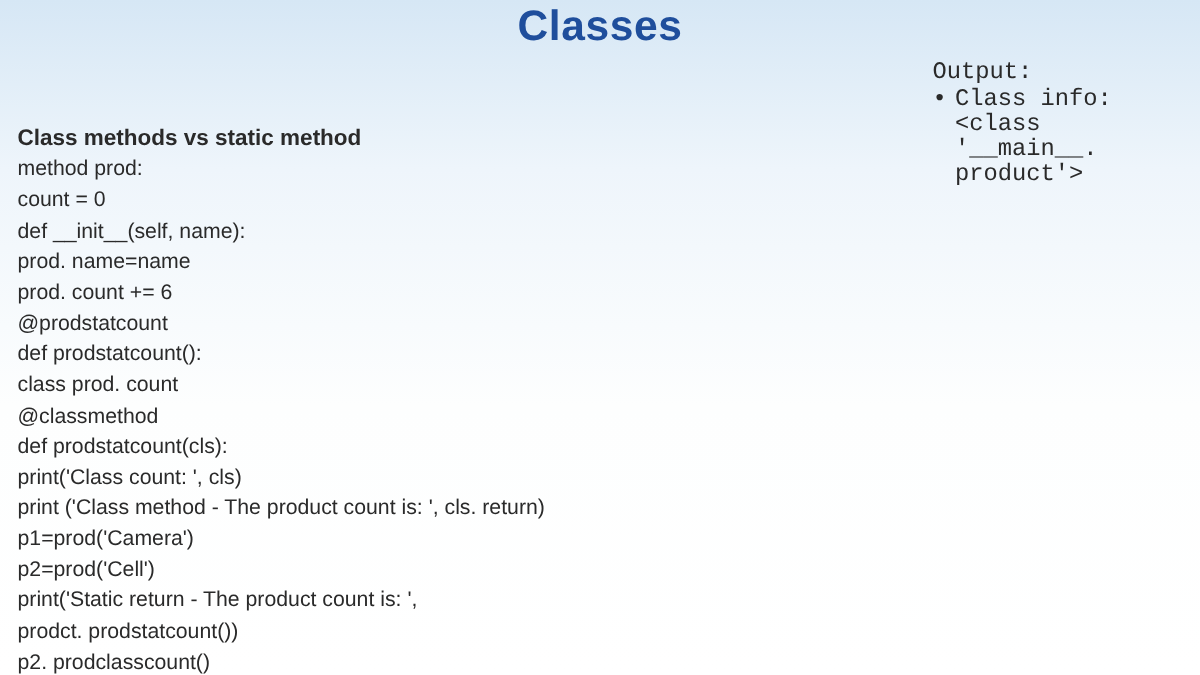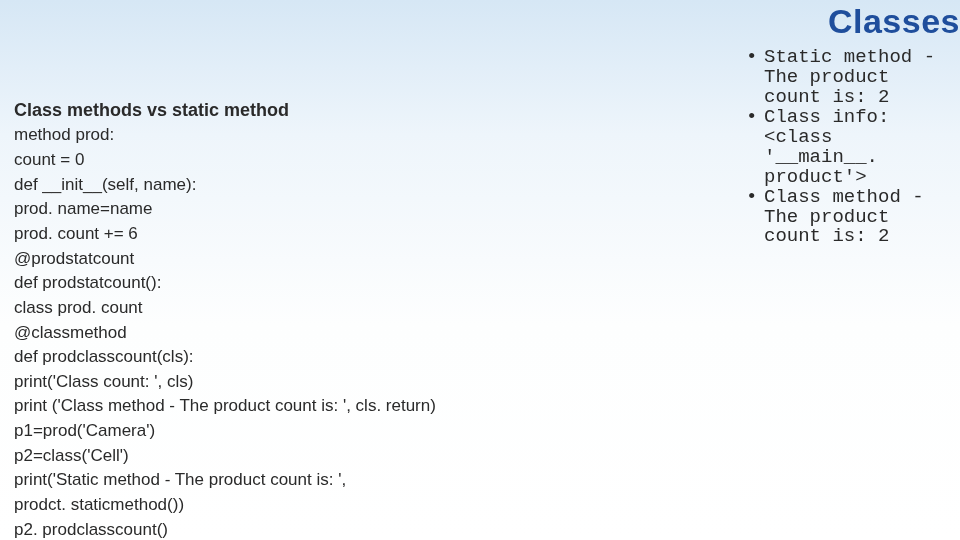--- a/index.html
+++ b/index.html
@@ -12,21 +12,21 @@
   }
   body {
     background: linear-gradient(to bottom, #d6e7f5 0%, #eef5fb 25%, #fdfefe 60%, #ffffff 100%);
     position: relative;
   }
   .title {
     position: absolute;
     top: 2px;
     left: 0;
     right: 0;
-    text-align: right;
+    text-align: center;
     font-size: 34px;
     font-weight: bold;
     color: #1f4e9c;
     font-family: "Trebuchet MS", Verdana, sans-serif;
     letter-spacing: 0.5px;
   }
   .code-col {
     position: absolute;
     left: 14px;
     top: 48px;
@@ -82,29 +82,28 @@
 <div class="code-col">
   <span class="code-heading">Class methods vs static method</span><span>method prod:</span>
 <span>count = 0</span>
 <span>def __init__(self, name):</span>
 <span>prod. name=name</span>
 <span>prod. count += 6</span>
 <span>@prodstatcount</span>
 <span>def prodstatcount():</span>
 <span>class prod. count</span>
 <span>@classmethod</span>
-<span>def prodclasscount(cls):</span>
+<span>def prodstatcount(cls):</span>
 <span>print('Class count: ', cls)</span>
 <span>print ('Class method - The product count is: ', cls. return)</span>
 <span>p1=prod('Camera')</span>
-<span>p2=class('Cell')</span>
-<span>print('Static method - The product count is: ',</span>
-<span>prodct. staticmethod())</span>
+<span>p2=prod('Cell')</span>
+<span>print('Static return - The product count is: ',</span>
+<span>prodct. prodstatcount())</span>
 <span>p2. prodclasscount()</span>
 </div>
 
 <div class="output-col">
+  <span class="output-label">Output:</span>
   <ul>
-    <li>Static method - The product count is: 2</li>
     <li>Class info: &lt;class '__main__. product'&gt;</li>
-    <li>Class method - The product count is: 2</li>
   </ul>
 </div>
 
 </body></html>

